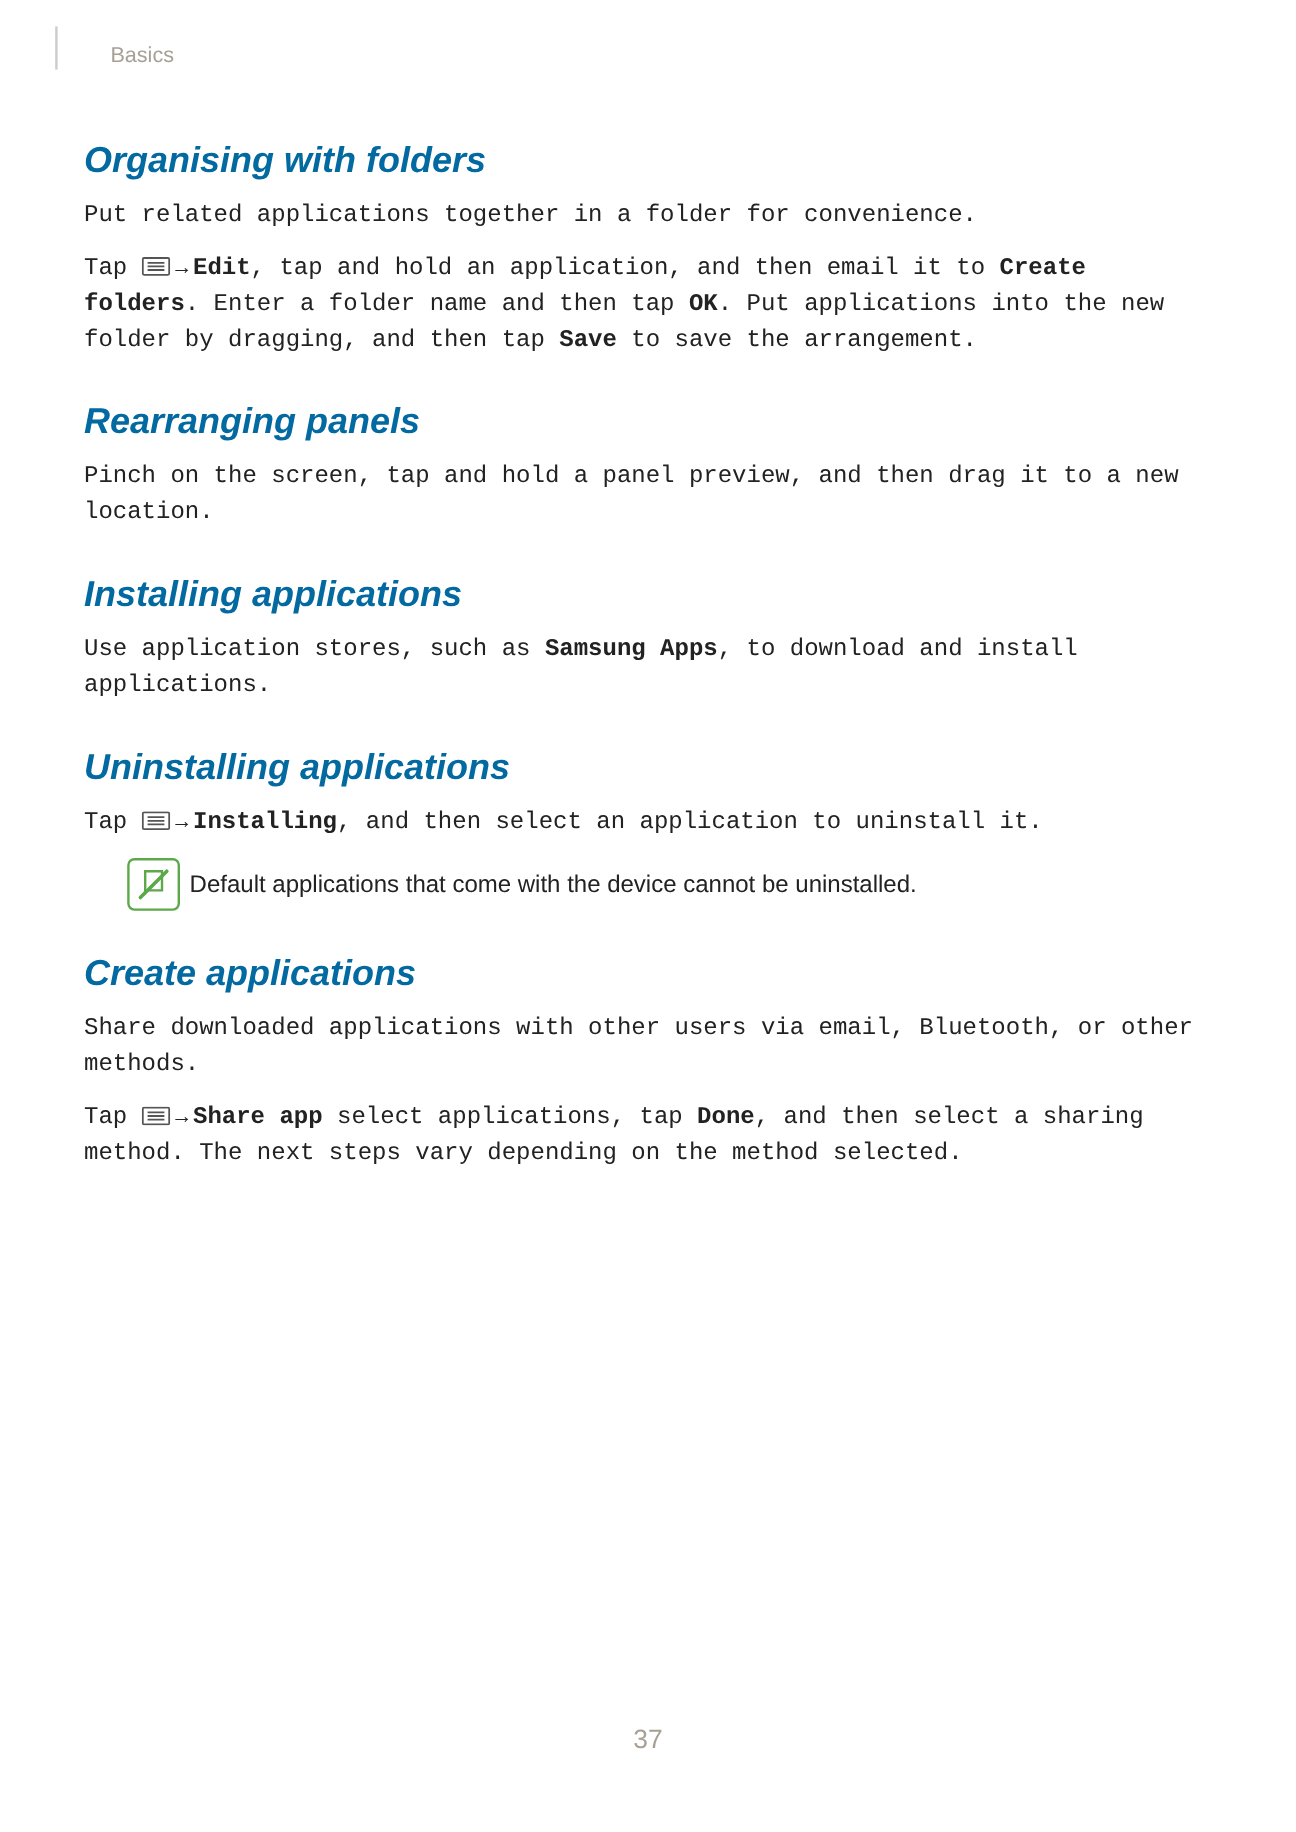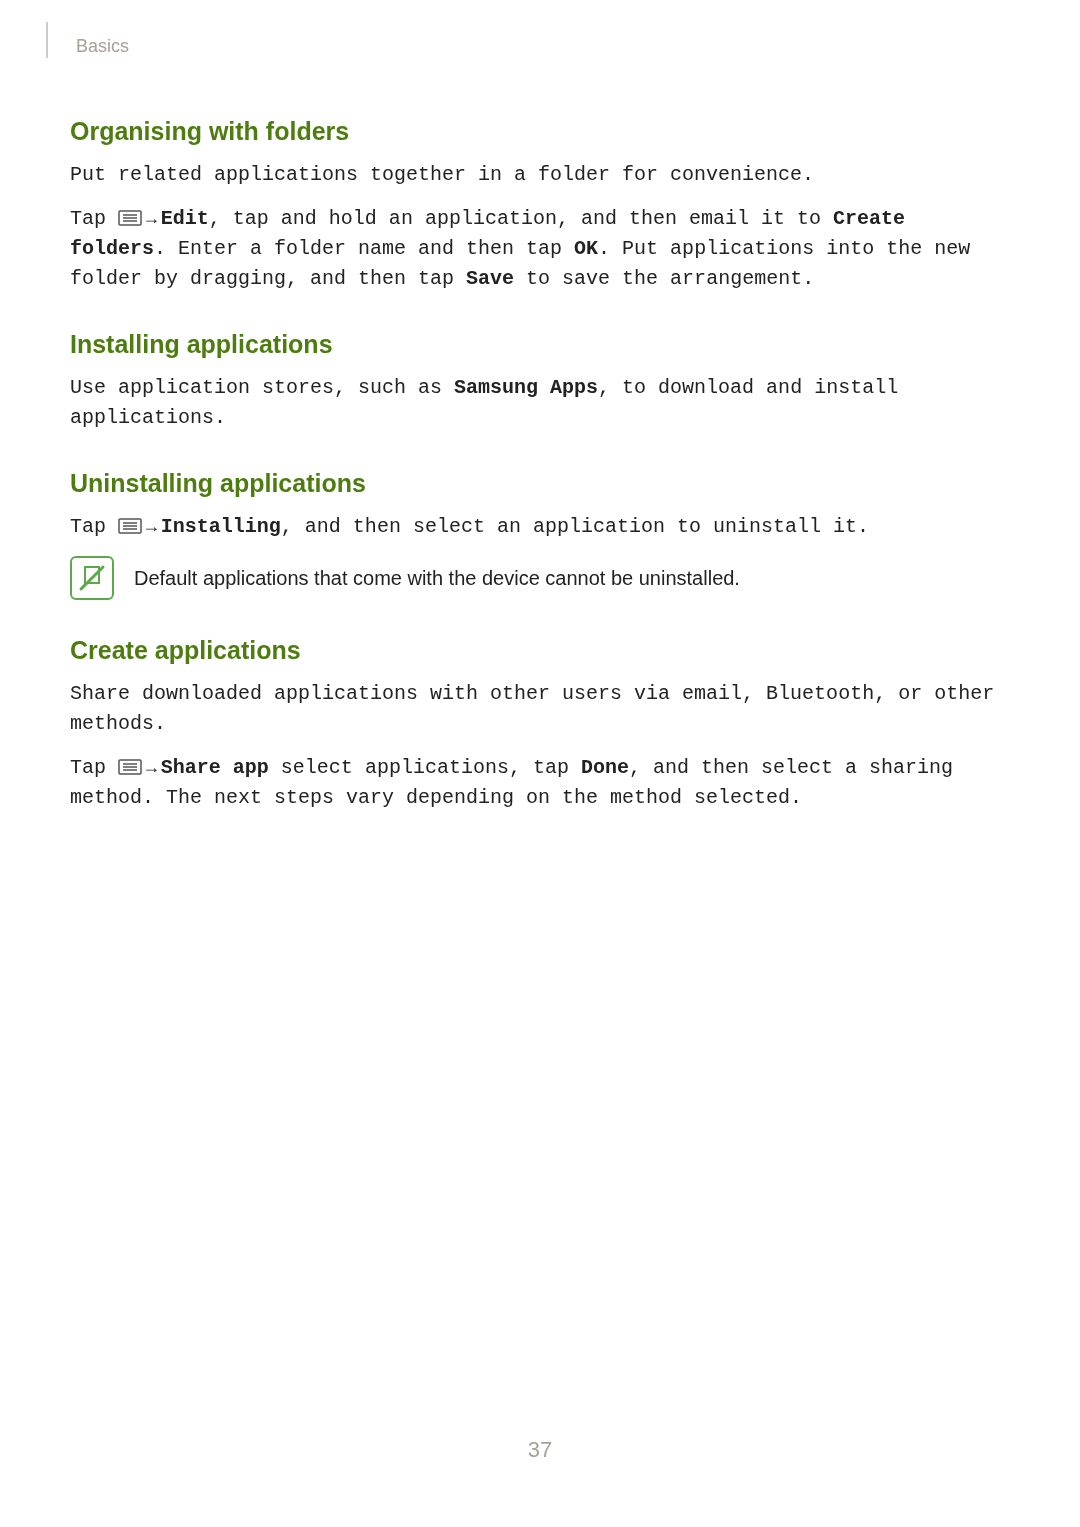--- a/index.html
+++ b/index.html
@@ -19,28 +19,29 @@
       left: 46px;
       top: 22px;
       width: 2px;
       height: 36px;
       background: #ccc;
     }
     .breadcrumb {
       font-size: 18px;
       color: #a8a095;
       margin-bottom: 60px;
-      margin-left: 6px;
+      margin-left: 22px;
     }
     h2 {
-      font-size: 25px;
+      font-size: 30px;
       font-weight: 600;
-      color: #4d7c0f;
+      color: #0369a1;
       margin-top: 40px;
       margin-bottom: 14px;
+      font-style: italic;
     }
     h2:first-of-type {
       margin-top: 0;
     }
     p {
       font-size: 20px;
       line-height: 1.5;
       color: #222;
       margin-bottom: 14px;
       font-family: Liberation Mono, monospace;
@@ -51,23 +52,24 @@
       display: inline-block;
       vertical-align: -2px;
       width: 24px;
       height: 16px;
       position: relative;
     }
     .menu-icon svg { display: block; }
     .note-row {
       display: flex;
       align-items: center;
-      gap: 20px;
+      gap: 8px;
       margin-top: 12px;
       margin-bottom: 20px;
+      margin-left: 36px;
     }
     .note-icon {
       flex: 0 0 44px;
       width: 44px;
       height: 44px;
       border: 2px solid #5da84a;
       border-radius: 6px;
       display: flex;
       align-items: center;
       justify-content: center;
@@ -104,20 +106,24 @@
     <p>
       <span>Tap </span><span class="menu-icon"><svg width="24" height="16" viewBox="0 0 24 16">
             <rect x="1" y="1" width="22" height="14" rx="1" fill="none" stroke="#555" stroke-width="1.5"></rect>
             <line x1="5" y1="5" x2="19" y2="5" stroke="#555" stroke-width="1.5"></line>
             <line x1="5" y1="8" x2="19" y2="8" stroke="#555" stroke-width="1.5"></line>
             <line x1="5" y1="11" x2="19" y2="11" stroke="#555" stroke-width="1.5"></line>
           </svg></span><span class="arrow">→</span><span class="b">Edit</span><span>, tap and hold an application, and then email it to </span><span class="b">Create folders</span><span>. Enter a folder name and then tap </span><span class="b">OK</span><span>. Put applications into the new folder by dragging, and then tap </span><span class="b">Save</span><span> to save the arrangement.</span>
     </p>
   </div>
 
+  <div class="section">
+    <h2>Rearranging panels</h2>
+    <p>Pinch on the screen, tap and hold a panel preview, and then drag it to a new location.</p>
+  </div>
 
   <div class="section">
     <h2>Installing applications</h2>
     <p>
       <span>Use application stores, such as </span><span class="b">Samsung Apps</span><span>, to download and install applications.</span>
     </p>
   </div>
 
   <div class="section">
     <h2>Uninstalling applications</h2>

